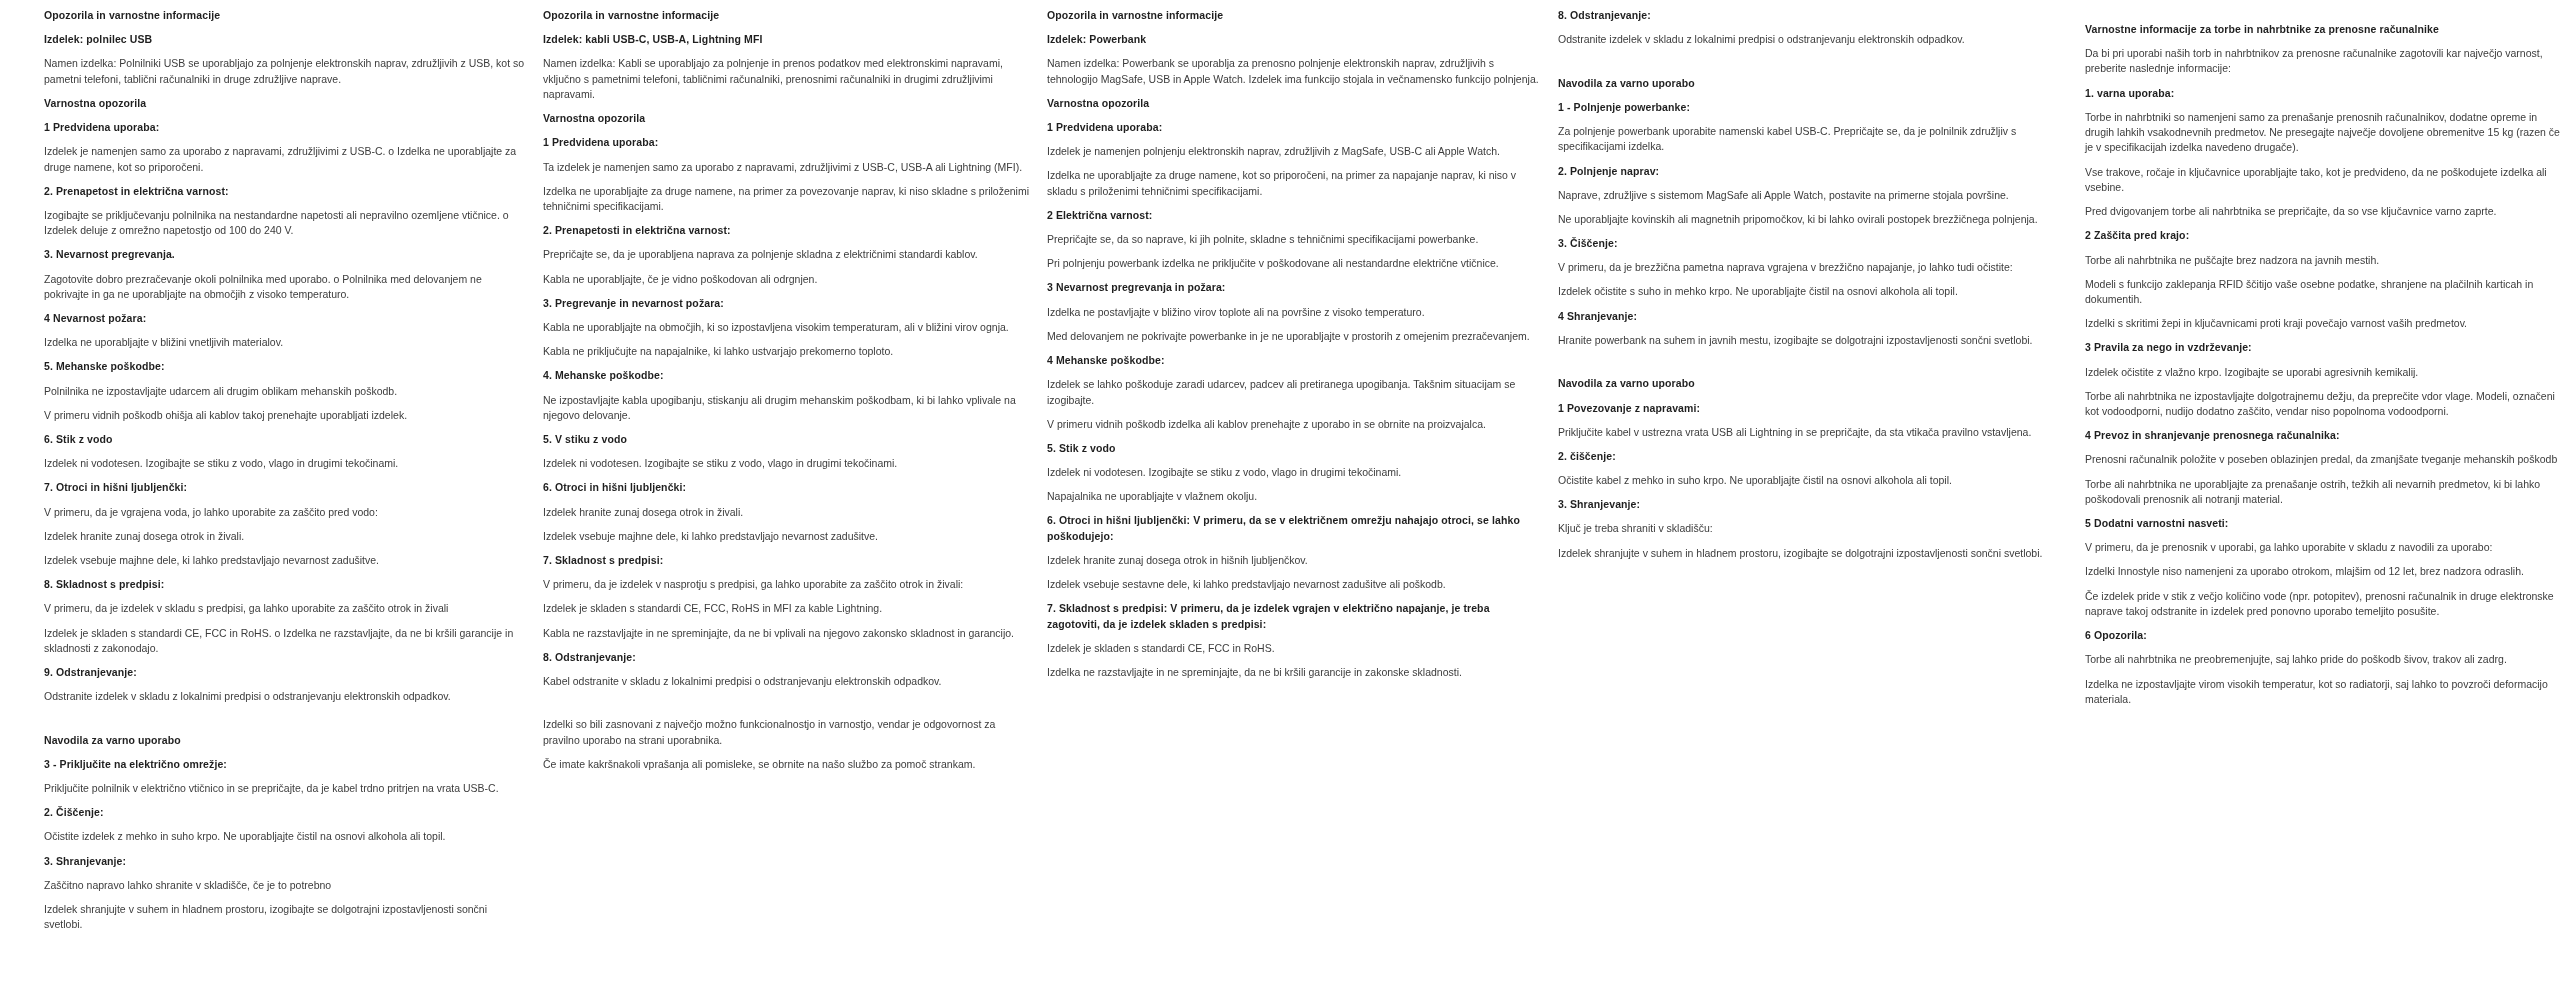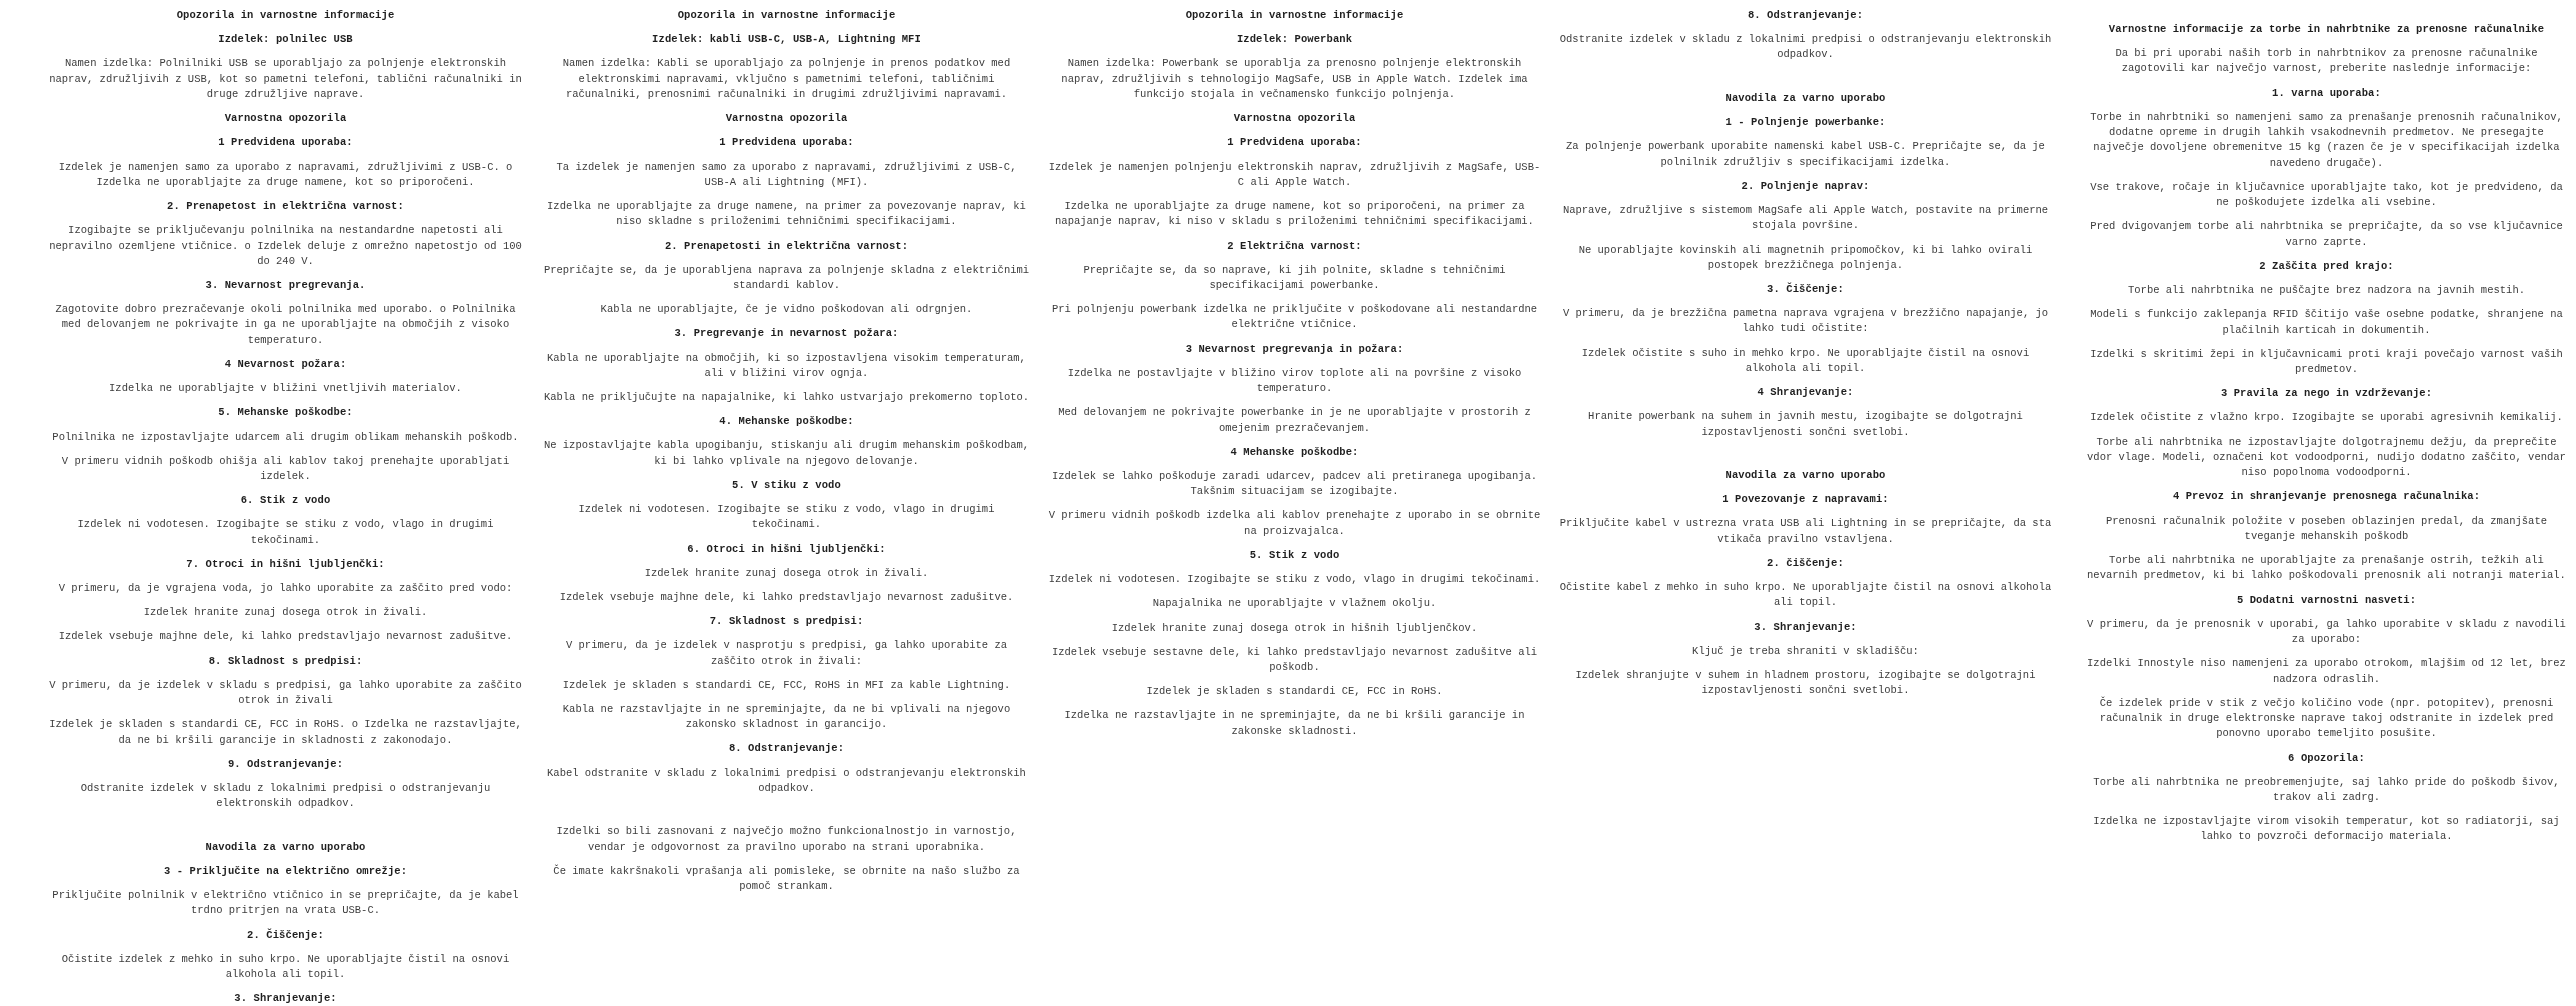--- a/index.html
+++ b/index.html
@@ -8,22 +8,21 @@
     background: #ffffff;
     width: 2576px;
     height: 1006px;
     overflow: hidden;
   }
   .page {
     position: relative;
     width: 2576px;
     height: 1006px;
     background: #ffffff;
-    font-family: Liberation Mono, monospace;
-    text-align: center;
+    font-family: Liberation Sans, sans-serif;
   }
   .col {
     position: absolute;
     top: 8px;
   }
   .col-0 { left: 44px;   width: 483px; }
   .col-1 { left: 543px;  width: 487px; }
   .col-2 { left: 1047px; width: 495px; }
   .col-3 { left: 1558px; width: 495px; }
   .col-4 { left: 2085px; width: 483px; margin-top: 14px; }
@@ -131,22 +130,24 @@
       <div class="block body">Pri polnjenju powerbank izdelka ne priključite v poškodovane ali nestandardne električne vtičnice.</div>
       <div class="block heading">3 Nevarnost pregrevanja in požara:</div>
       <div class="block body">Izdelka ne postavljajte v bližino virov toplote ali na površine z visoko temperaturo.</div>
       <div class="block body">Med delovanjem ne pokrivajte powerbanke in je ne uporabljajte v prostorih z omejenim prezračevanjem.</div>
       <div class="block heading">4 Mehanske poškodbe:</div>
       <div class="block body">Izdelek se lahko poškoduje zaradi udarcev, padcev ali pretiranega upogibanja. Takšnim situacijam se izogibajte.</div>
       <div class="block body">V primeru vidnih poškodb izdelka ali kablov prenehajte z uporabo in se obrnite na proizvajalca.</div>
       <div class="block heading">5. Stik z vodo</div>
       <div class="block body">Izdelek ni vodotesen. Izogibajte se stiku z vodo, vlago in drugimi tekočinami.</div>
       <div class="block body">Napajalnika ne uporabljajte v vlažnem okolju.</div>
+      <div class="block heading">6. Otroci in hišni ljubljenčki: V primeru, da se v električnem omrežju nahajajo otroci, se lahko poškodujejo:</div>
       <div class="block body">Izdelek hranite zunaj dosega otrok in hišnih ljubljenčkov.</div>
       <div class="block body">Izdelek vsebuje sestavne dele, ki lahko predstavljajo nevarnost zadušitve ali poškodb.</div>
+      <div class="block heading">7. Skladnost s predpisi: V primeru, da je izdelek vgrajen v električno napajanje, je treba zagotoviti, da je izdelek skladen s predpisi:</div>
       <div class="block body">Izdelek je skladen s standardi CE, FCC in RoHS.</div>
       <div class="block body">Izdelka ne razstavljajte in ne spreminjajte, da ne bi kršili garancije in zakonske skladnosti.</div>
     </div>
   <div class="col col-3">
       <div class="block heading">8. Odstranjevanje:</div>
       <div class="block body">Odstranite izdelek v skladu z lokalnimi predpisi o odstranjevanju elektronskih odpadkov.</div>
       <div class="block gap"></div>
       <div class="block heading">Navodila za varno uporabo</div>
       <div class="block heading">1 - Polnjenje powerbanke:</div>
       <div class="block body">Za polnjenje powerbank uporabite namenski kabel USB-C. Prepričajte se, da je polnilnik združljiv s specifikacijami izdelka.</div>

